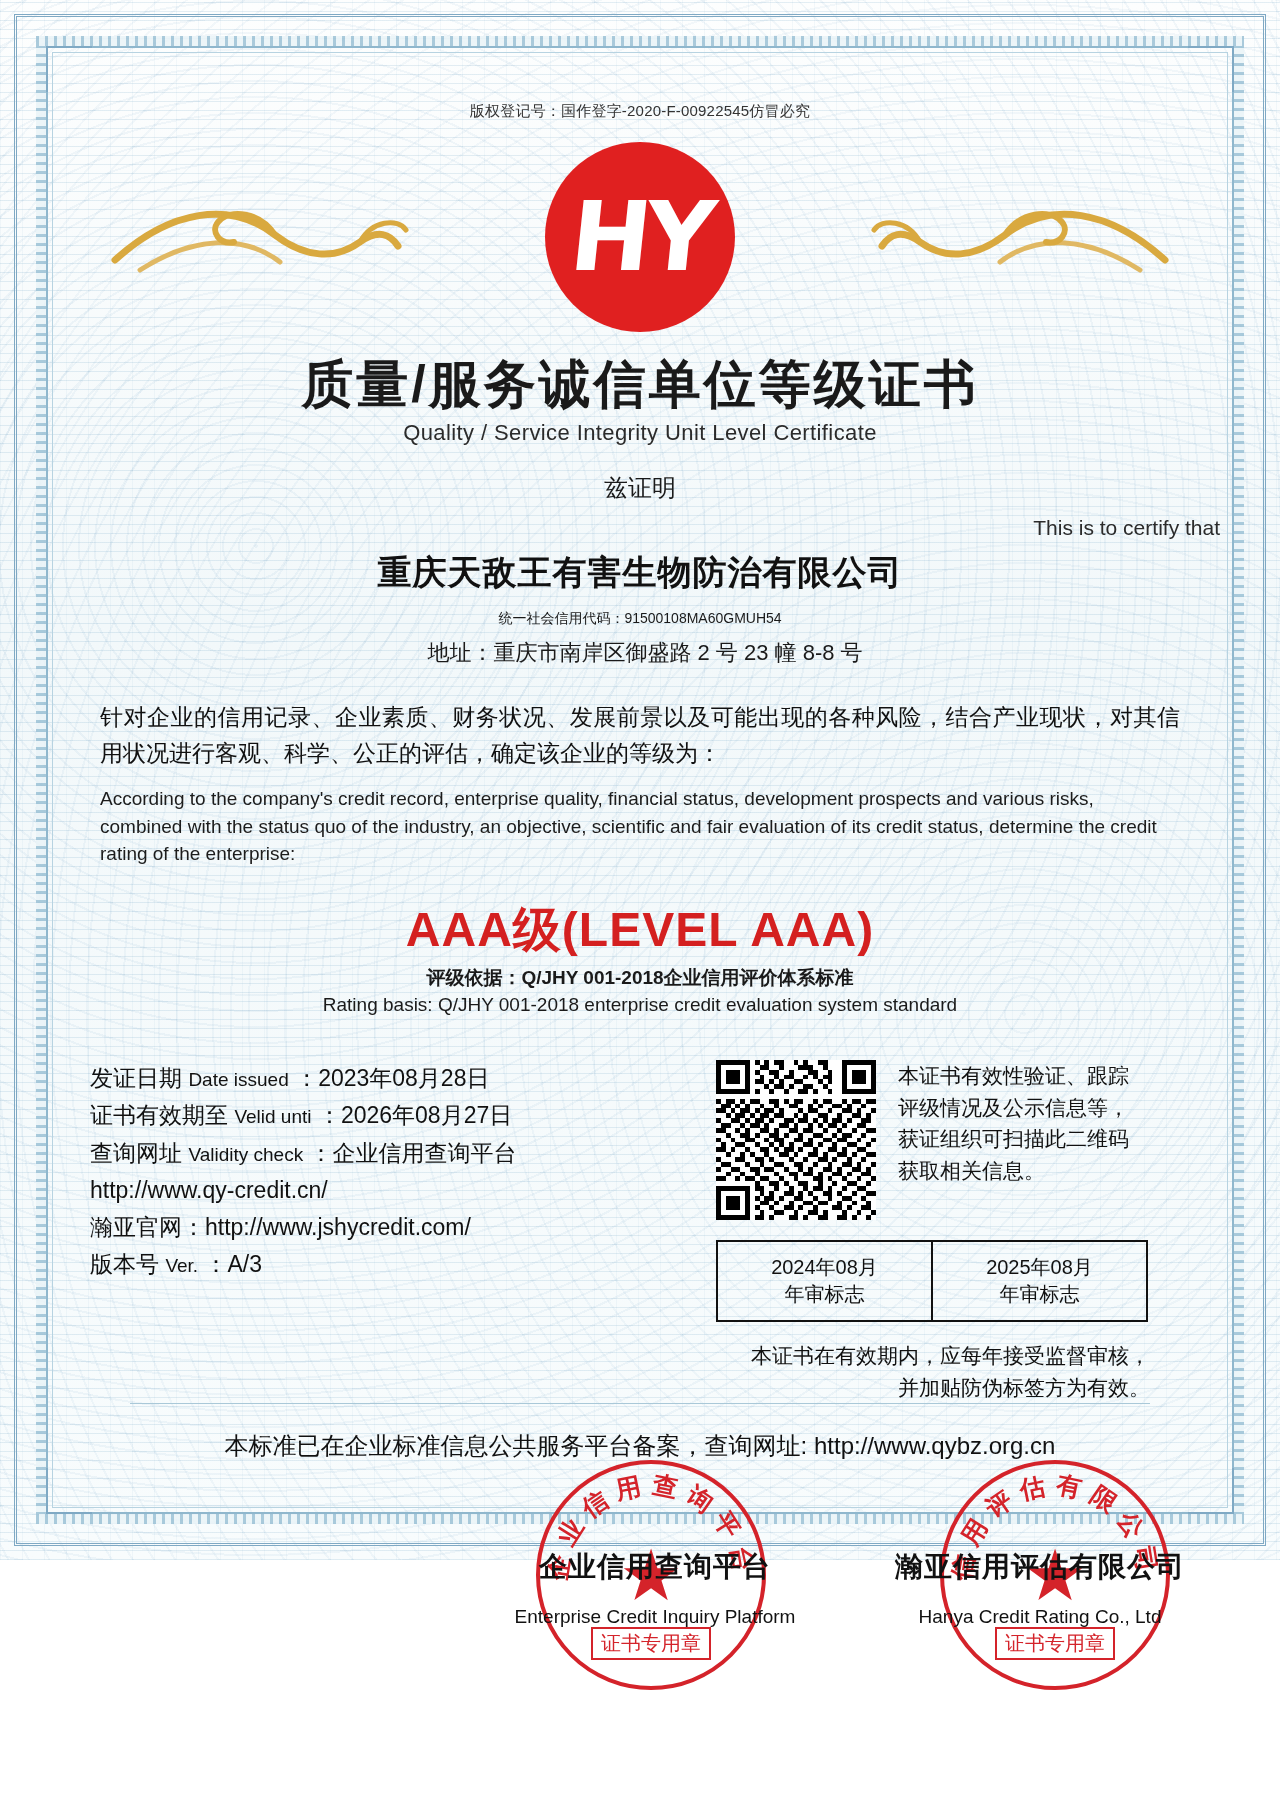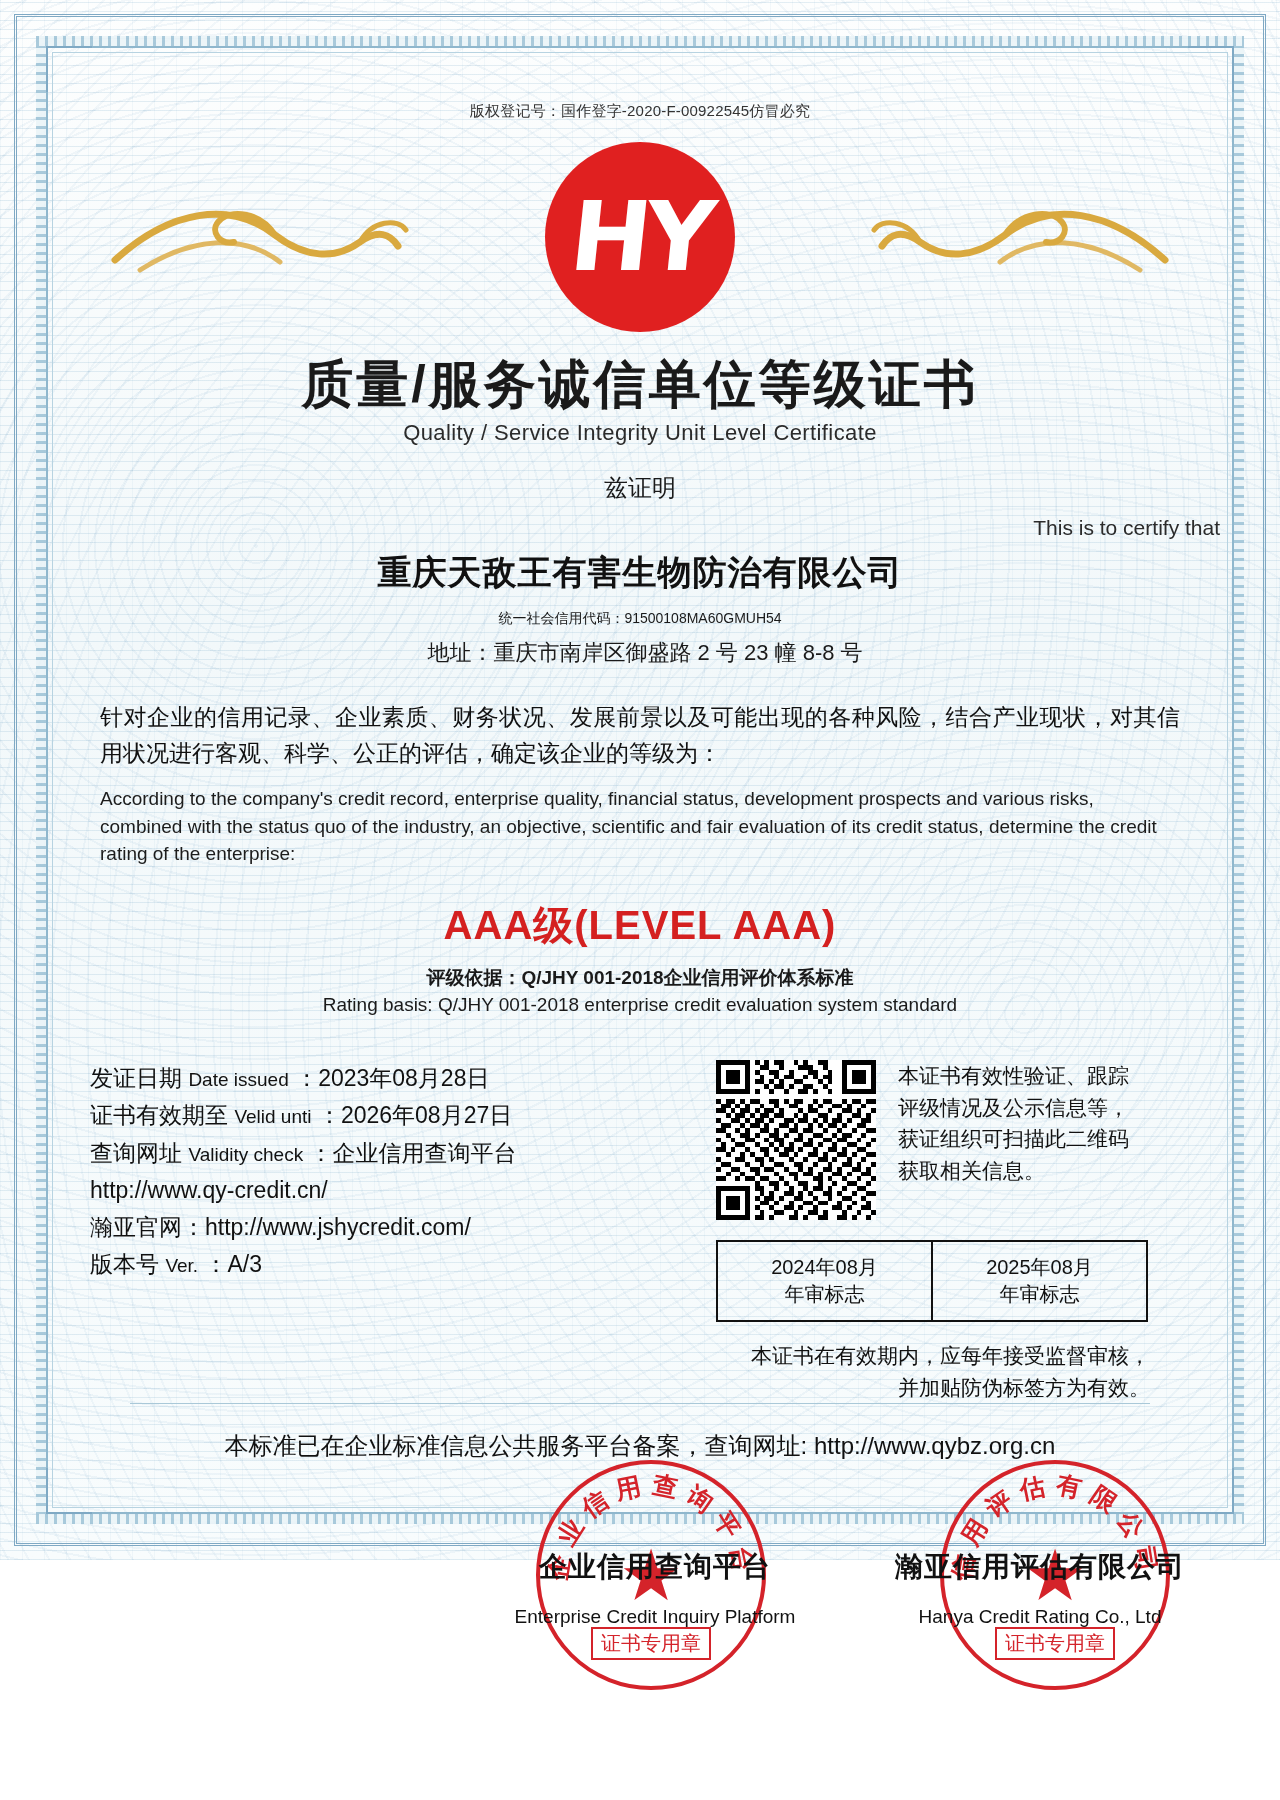--- a/index.html
+++ b/index.html
@@ -124,21 +124,21 @@
   .body-cn{
     position:absolute;top:640px;left:40px;right:40px;
     font-size:23px;line-height:1.55;color:#111;text-align:justify;
   }
   .body-en{
     position:absolute;top:725px;left:40px;right:40px;
     font-size:19px;line-height:1.45;color:#1c1c1c;text-align:left;
   }
   .level{
     position:absolute;top:838px;left:0;right:0;text-align:center;
-    font-size:40px;font-weight:bold;color:#d42020;letter-spacing:1px;
+    font-size:48px;font-weight:bold;color:#d42020;letter-spacing:1px;
   }
   .basis-cn{
     position:absolute;top:905px;left:0;right:0;text-align:center;
     font-size:19px;color:#1a1a1a;font-weight:bold;
   }
   .basis-en{
     position:absolute;top:934px;left:0;right:0;text-align:center;
     font-size:19px;color:#1a1a1a;
   }
   

